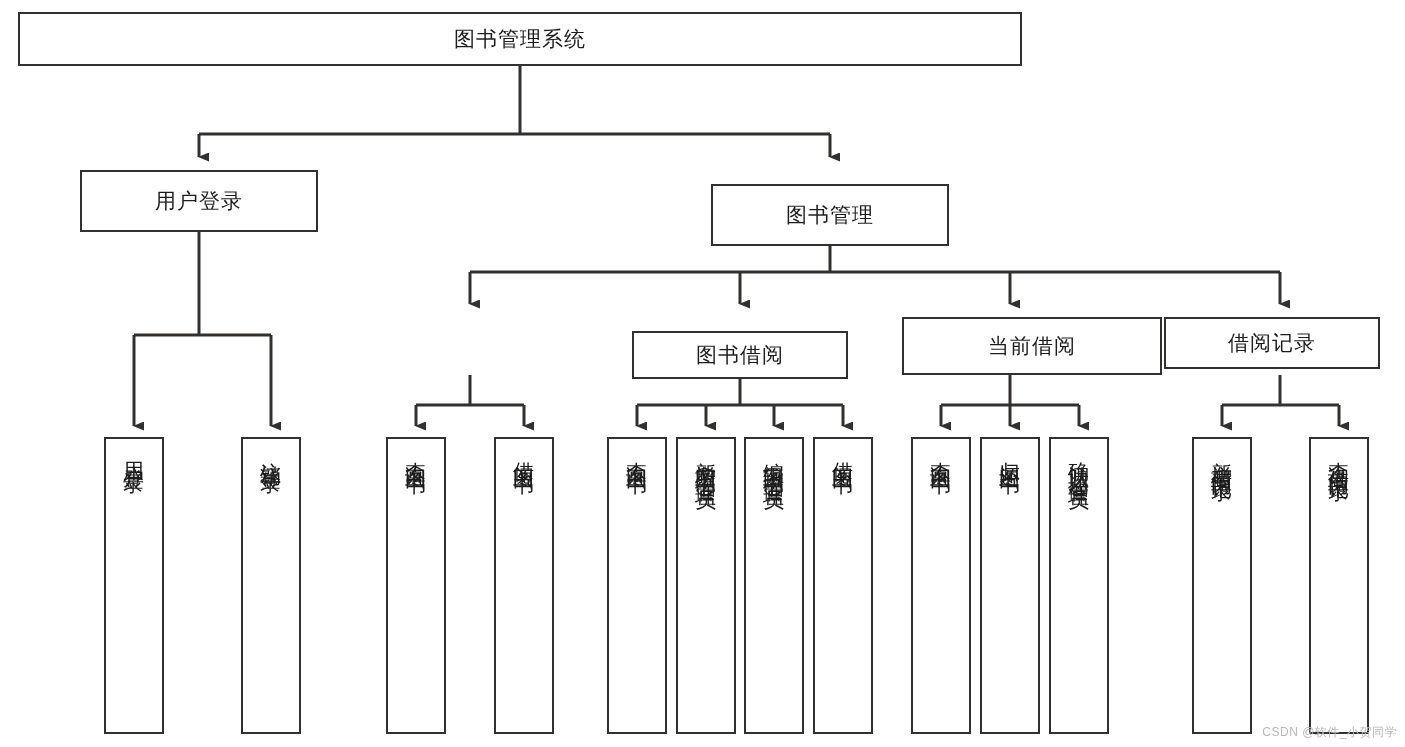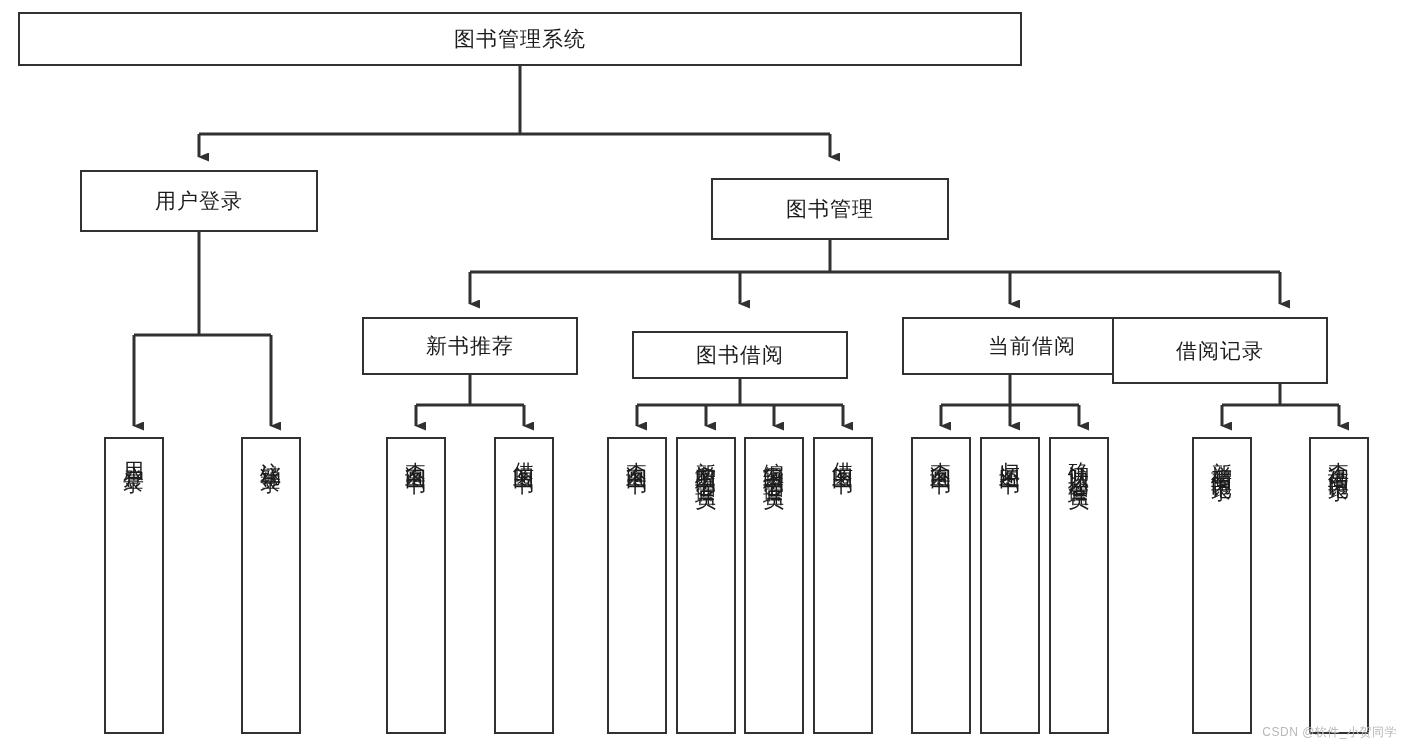--- a/index.html
+++ b/index.html
@@ -128,37 +128,34 @@
   </svg>
 
   <div class="node h" style="left:18px; top:12px; width:1004px; height:54px;">
     <span class="hlabel">图书管理系统</span>
   </div>
 
   <div class="node h" style="left:80px; top:170px; width:238px; height:62px;">
     <span class="hlabel">用户登录</span>
   </div>
 
-  <div class="node h" style="left:711px; top:178px; width:238px; height:62px;">
+  <div class="node h" style="left:711px; top:184px; width:238px; height:62px;">
     <span class="hlabel">图书管理</span>
   </div>
 
-  <div class="node h" style="left:362px; top:317px; width:216px; height:58px;">
-    <span class="hlabel">新书推荐</span>
-  </div>
 
   <div class="node h" style="left:632px; top:331px; width:216px; height:48px;">
     <span class="hlabel">图书借阅</span>
   </div>
 
   <div class="node h" style="left:902px; top:317px; width:260px; height:58px;">
     <span class="hlabel">当前借阅</span>
   </div>
 
-  <div class="node h" style="left:1112px; top:317px; width:216px; height:67px;">
+  <div class="node h" style="left:1164px; top:317px; width:216px; height:52px;">
     <span class="hlabel">借阅记录</span>
   </div>
 
   <div class="node v" style="left:104px; top:437px; width:60px; height:297px;">
     <span class="vlabel">用户登录</span>
   </div>
 
   <div class="node v" style="left:241px; top:437px; width:60px; height:297px;">
     <span class="vlabel">注销登录</span>
   </div>

